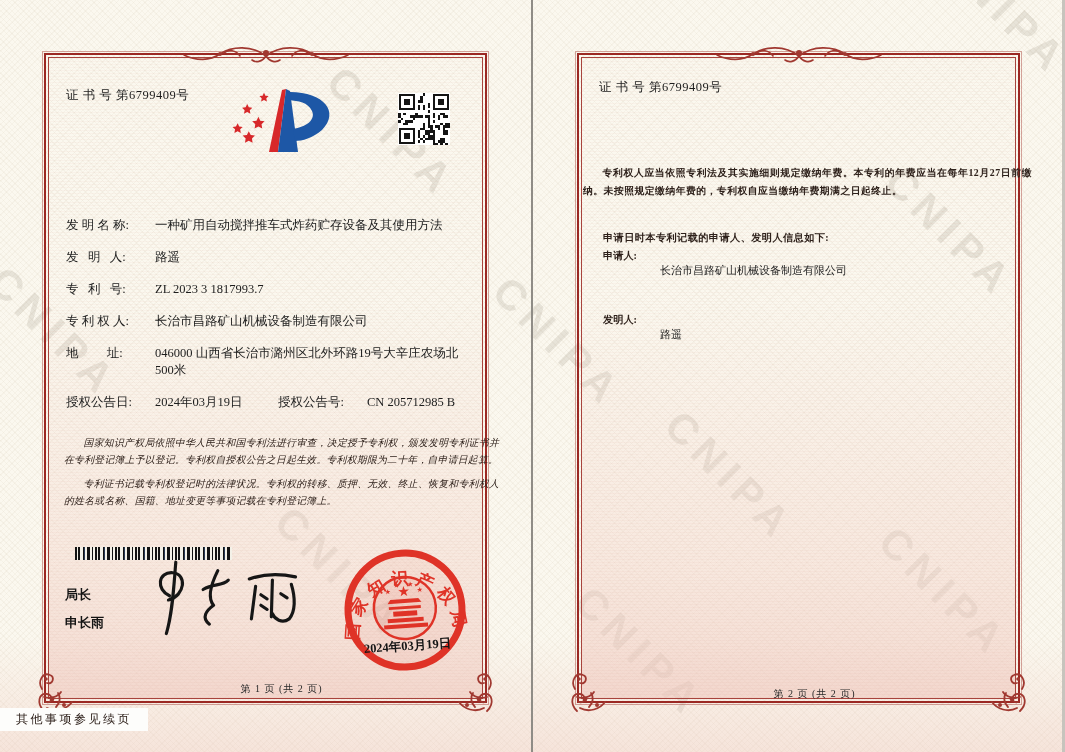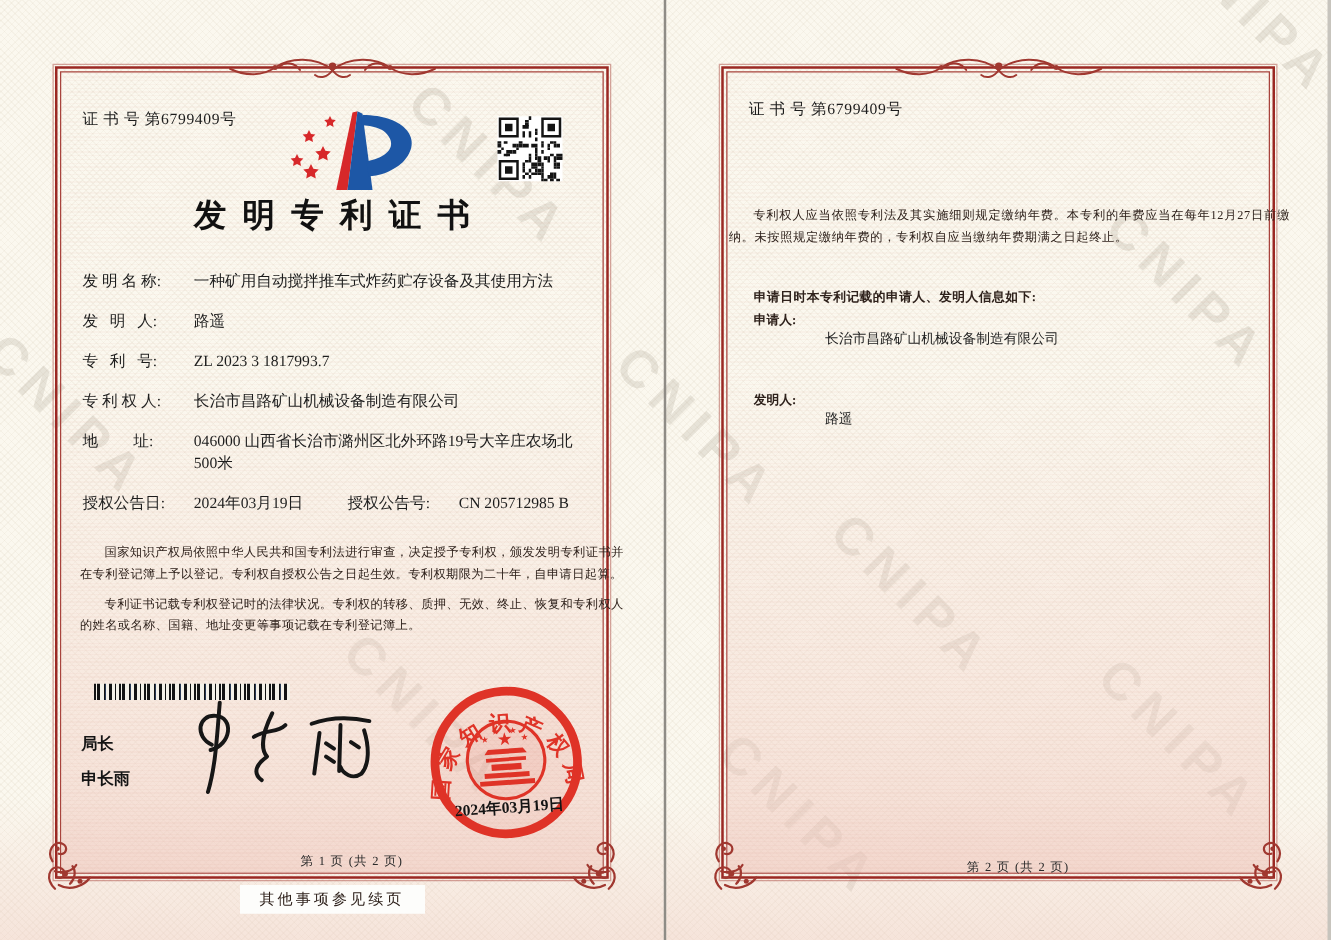--- a/index.html
+++ b/index.html
@@ -55,48 +55,48 @@
 
   .fields{ position:absolute; left:66px; top:217px; width:410px; font-size:12.5px; color:#1d1d1d; }
   .row{ display:flex; margin-bottom:15.5px; line-height:16.5px; }
   .lbl{ flex:none; min-width:84px; white-space:pre; }
   .val{ margin-left:5px; max-width:312px; }
   .grant-row{ display:flex; line-height:16.5px; margin-top:12px;align-items:center; }
   .grant-pair1{ display:flex; width:212px; }
   .grant-pair2{ display:flex; }
 
   .paras{ position:absolute; left:64px; right:32px; top:434px;
-    font-size:9.8px; line-height:17px; color:#2e211b; letter-spacing:.3px; font-weight:500; }
+    font-size:9.8px; line-height:17px; color:#2e211b; letter-spacing:.3px; font-weight:500;font-style:italic; }
   .paras p{ text-indent:2em; margin-bottom:7px; text-align:justify; }
 
   .barcode{ position:absolute; left:75px; top:547px; width:157px; height:13px;
     background:repeating-linear-gradient(90deg,
       #131313 0 2px, #f4f1e8 2px 3px, #131313 3px 5px, #f4f1e8 5px 8px,
       #131313 8px 9px, #2a3a55 9px 10px, #f4f1e8 10px 12px, #131313 12px 15px,
       #f4f1e8 15px 17px, #131313 17px 18px, #f4f1e8 18px 20px); }
 
   .director{ position:absolute; left:65px; top:586px;
     font-family:"Liberation Sans","DejaVu Sans",sans-serif; font-weight:700;
     font-size:13px; color:#141414; }
   .director div{ margin-bottom:10px; }
   .signature{ position:absolute; left:138px; top:558px; width:168px; height:84px; }
 
   .seal{ position:absolute; left:341px; top:546px; width:128px; height:128px; transform:rotate(-4deg); }
 
   .page-no{ position:absolute; left:16px; width:100%; text-align:center; font-size:10px;
     color:#2a2a2a; letter-spacing:1px; }
   .p1-no{ top:682px; } .p2-no{ top:687px; }
 
-  .foot-strip{ position:absolute; left:0; width:100%; top:708px; text-align:center;font-family:Liberation Serif, serif; }
+  .foot-strip{ position:absolute; left:0; width:100%; top:708px; text-align:left;font-family:Liberation Serif, serif; }
   .foot-strip span{ display:inline-block; background:#fdfdfb; padding:3px 16px;
     font-size:12px; letter-spacing:2.5px; color:#2e211b; font-weight:500; }
 
   
   .annuity{ position:absolute; left:50px; right:32px; top:164px;
-    font-size:9.8px; line-height:17.5px; color:#2e211b; letter-spacing:.5px; font-weight:400; }
+    font-size:9.8px; line-height:17.5px; color:#2e211b; letter-spacing:.5px; font-weight:700; }
   .annuity p{ text-indent:2em; text-align:justify; }
   .info-head{ position:absolute; left:70px; top:231px; font-size:10.2px; color:#2e211b; font-weight:600; letter-spacing:.4px; }
   .app-lbl{ position:absolute; left:70px; top:249px; font-size:10.2px; color:#2e211b; font-weight:600; }
   .app-val{ position:absolute; left:127px; top:263px; font-size:11px; color:#1d1d1d; }
   .inv-lbl{ position:absolute; left:70px; top:313px; font-size:10.2px; color:#2e211b; font-weight:600; }
   .inv-val{ position:absolute; left:127px; top:327px; font-size:11px; color:#1d1d1d; }
 </style>
 </head>
 <body>
 
@@ -266,21 +266,20 @@
         <i style="left:34.7px;top:47.0px;width:2.5px;height:2.5px"></i>
         <i style="left:39.6px;top:47.0px;width:2.5px;height:2.5px"></i>
         <i style="left:42.1px;top:47.0px;width:2.5px;height:2.5px"></i>
         <i style="left:44.6px;top:47.0px;width:2.5px;height:2.5px"></i>
         <i style="left:34.7px;top:49.5px;width:2.5px;height:2.5px"></i>
         <i style="left:37.1px;top:49.5px;width:2.5px;height:2.5px"></i>
         <i style="left:42.1px;top:49.5px;width:2.5px;height:2.5px"></i>
         <i style="left:47.0px;top:49.5px;width:2.5px;height:2.5px"></i>
       </div>
 
-    <div class="title">发明专利证书</div>
 
     <div class="fields">
       <div class="row">
         <span class="lbl">发 明 名 称:</span>
         <span class="val">一种矿用自动搅拌推车式炸药贮存设备及其使用方法</span>
       </div>
       <div class="row">
         <span class="lbl">发   明   人:</span>
         <span class="val">路遥</span>
       </div>

